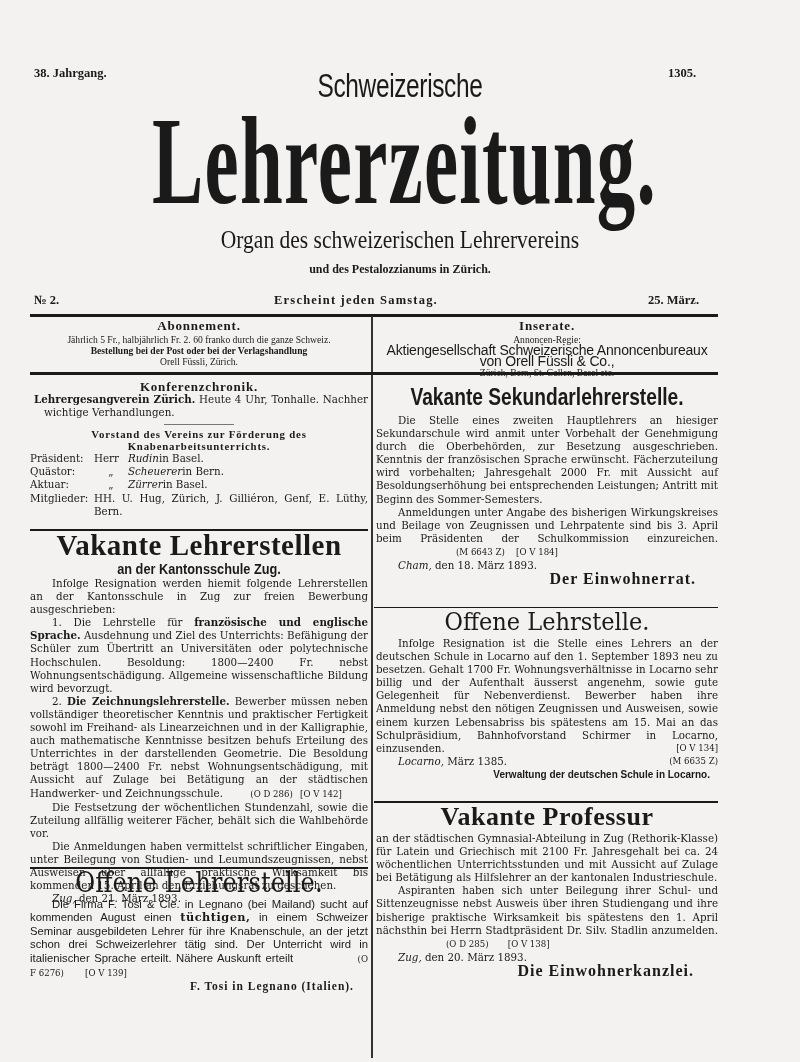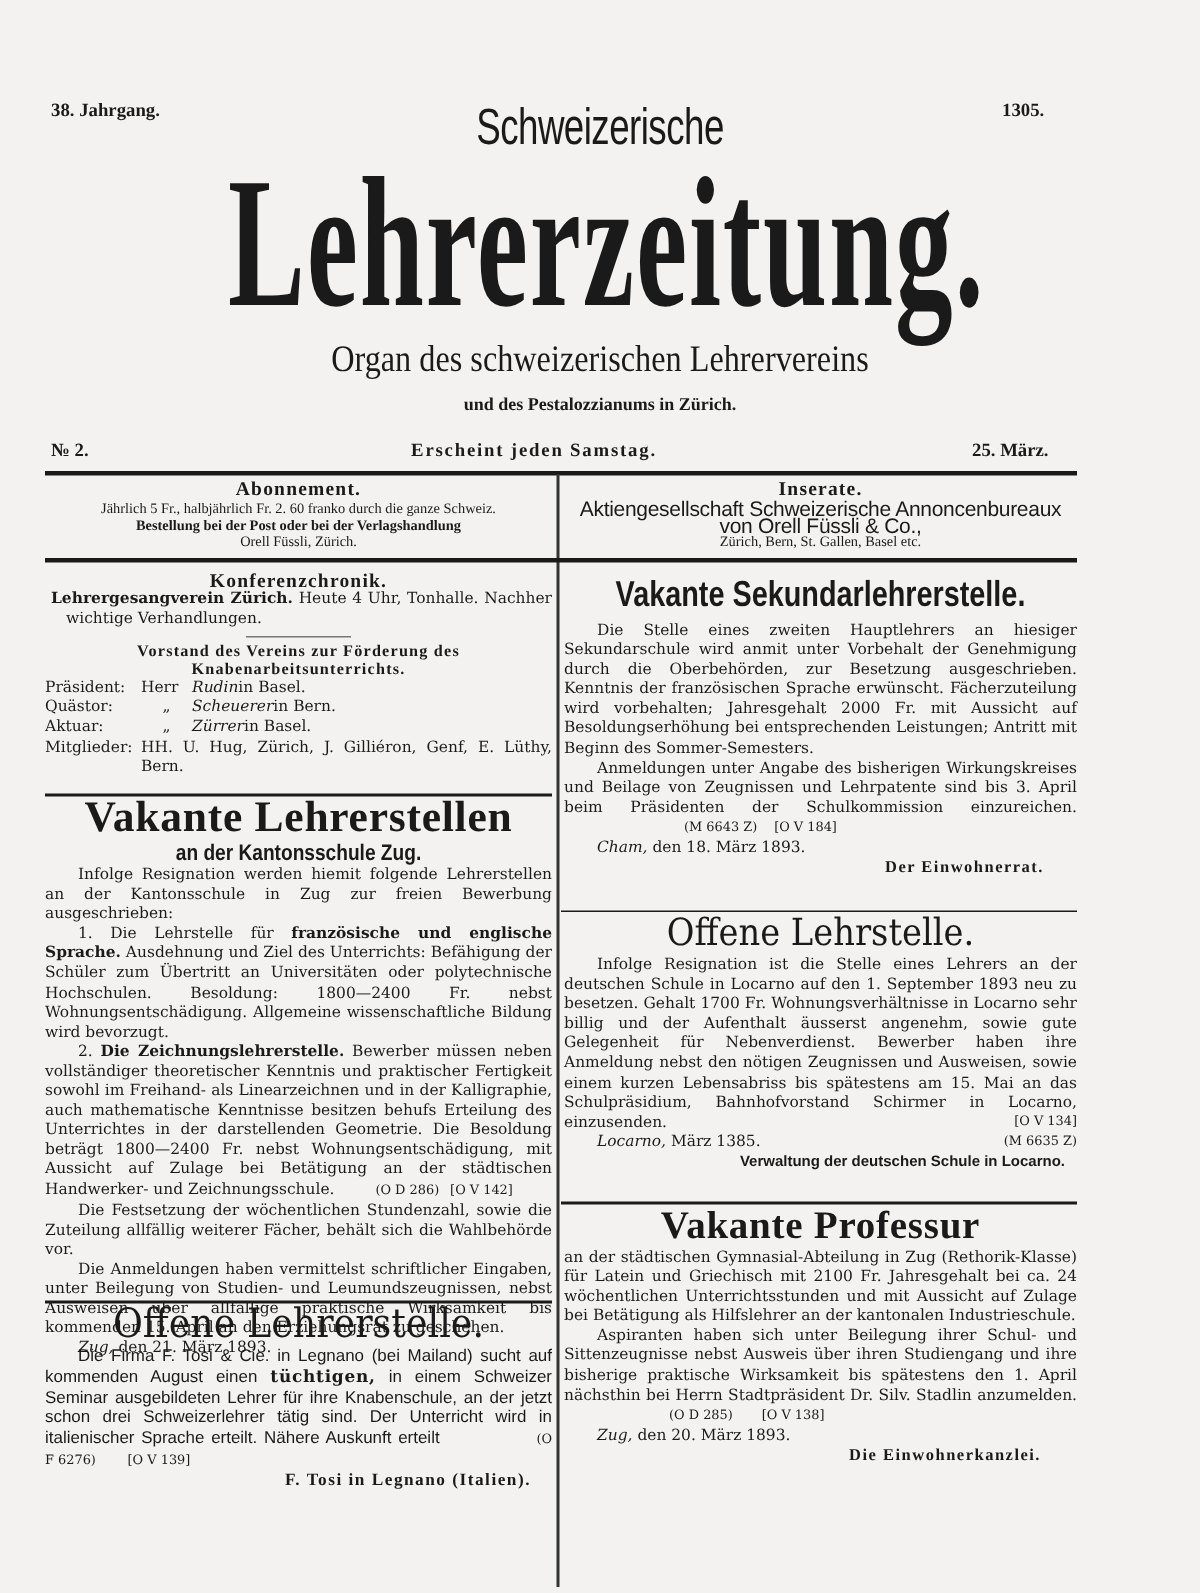--- a/index.html
+++ b/index.html
@@ -36,21 +36,21 @@
   .rule { background:#1a1a1a; }
   .boxhead { font-family:"Liberation Serif", serif; font-weight:bold; font-size:13px; letter-spacing:0.8px; text-align:center; }
   .small { font-family:"Liberation Serif", serif; font-size:9.6px; line-height:11px; text-align:center; }
   .col { font-size:10.3px; line-height:13.1px; text-align:justify; font-family:"DejaVu Serif", serif; }
   .col p { margin:0; }
   .indent { text-indent:22px; }
   .ad-big {
     font-family:"Liberation Serif", serif; font-weight:bold; text-align:center; white-space:nowrap;
   }
   .cond { font-family:"Liberation Sans", sans-serif; font-weight:bold; text-align:center; white-space:nowrap; }
-  .sig { text-align:right; font-family:"Liberation Serif", serif; font-weight:bold; letter-spacing:1px; font-size:11px; }
+  .sig { text-align:right; font-family:"Liberation Serif", serif; font-weight:bold; letter-spacing:1px; font-size:16px; }
   .ref { font-size:8.6px; }
   .right { float:right; }
   .ital { font-style:italic; }
   .vline { width:1.5px; background:#333; }
   .sans-body { font-family:"Liberation Sans", sans-serif; font-size:11.3px; line-height:13.4px; text-align:justify; }
   .row { display:flex; }
 </style>
 </head>
 <body>
 
@@ -70,20 +70,21 @@
   <div class="abs vline" style="left:371px; top:316px; height:742px;"></div>
 
   <div class="abs" style="left:30px; top:318px; width:338px;">
     <div class="boxhead">Abonnement.</div>
     <div class="small">Jährlich 5 Fr., halbjährlich Fr. 2. 60 franko durch die ganze Schweiz.</div>
     <div class="small" style="font-weight:bold;">Bestellung bei der Post oder bei der Verlagshandlung</div>
     <div class="small">Orell Füssli, Zürich.</div>
   </div>
   <div class="abs" style="left:376px; top:318px; width:342px;">
     <div class="boxhead">Inserate.</div>
+    <div class="small">Annoncen-Regie:</div>
     <div class="small" style="font-family:'Liberation Sans',sans-serif; font-size:14px; letter-spacing:-0.2px;">Aktiengesellschaft Schweizerische Annoncenbureaux von Orell Füssli &amp; Co.,</div>
     <div class="small">Zürich, Bern, St. Gallen, Basel etc.</div>
   </div>
   <div class="abs rule" style="left:30px; top:372px; width:688px; height:2.5px;"></div>
 
   <div class="abs col" style="left:30px; top:380px; width:338px;">
     <div class="boxhead" style="font-size:13px;">Konferenzchronik.</div>
     <p style="padding-left:14px; text-indent:-10px;">
       <b>Lehrergesangverein Zürich.</b><span> Heute 4 Uhr, Tonhalle. Nachher wichtige Verhandlungen.</span>
     </p>

